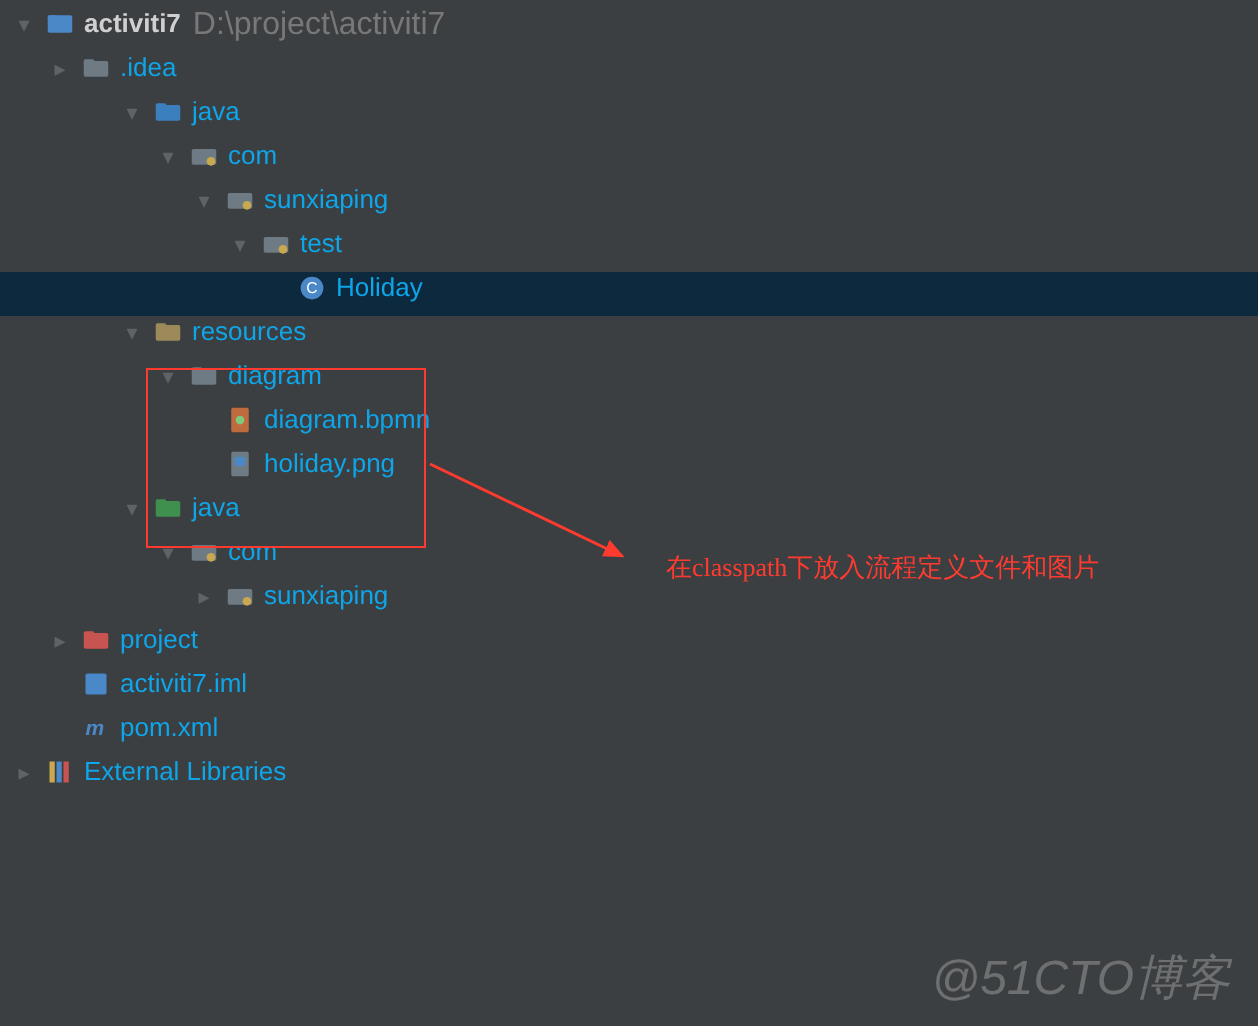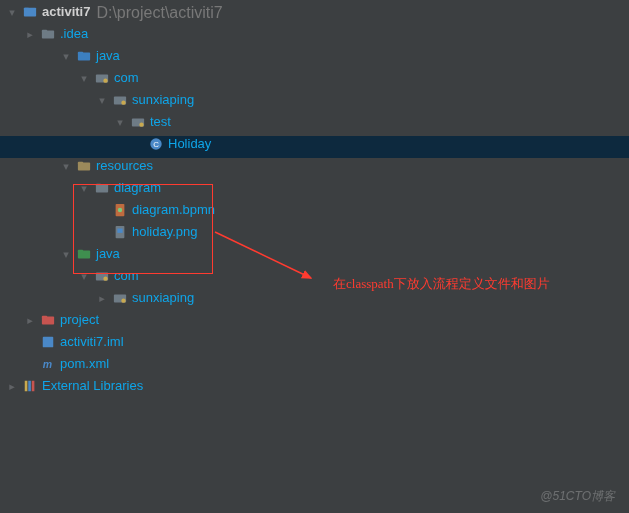--- a/index.html
+++ b/index.html
@@ -61,21 +61,21 @@
     font-size: 13px;
     font-family: "SimSun","Songti SC",serif;
     pointer-events: none;
     margin-left: 20px;
   }
   .watermark {
     position: absolute;
     right: 14px; bottom: 8px;
     color: rgba(255,255,255,0.25);
     font-style: italic;
-    font-size: 12px;
+    font-size: 24px;
   }
 </style>
 </head>
 <body>
 
 <div class="tree">
 
   <div class="row">
     <span class="indent" style="width:4px"></span>
     <span class="arrow open"></span>

